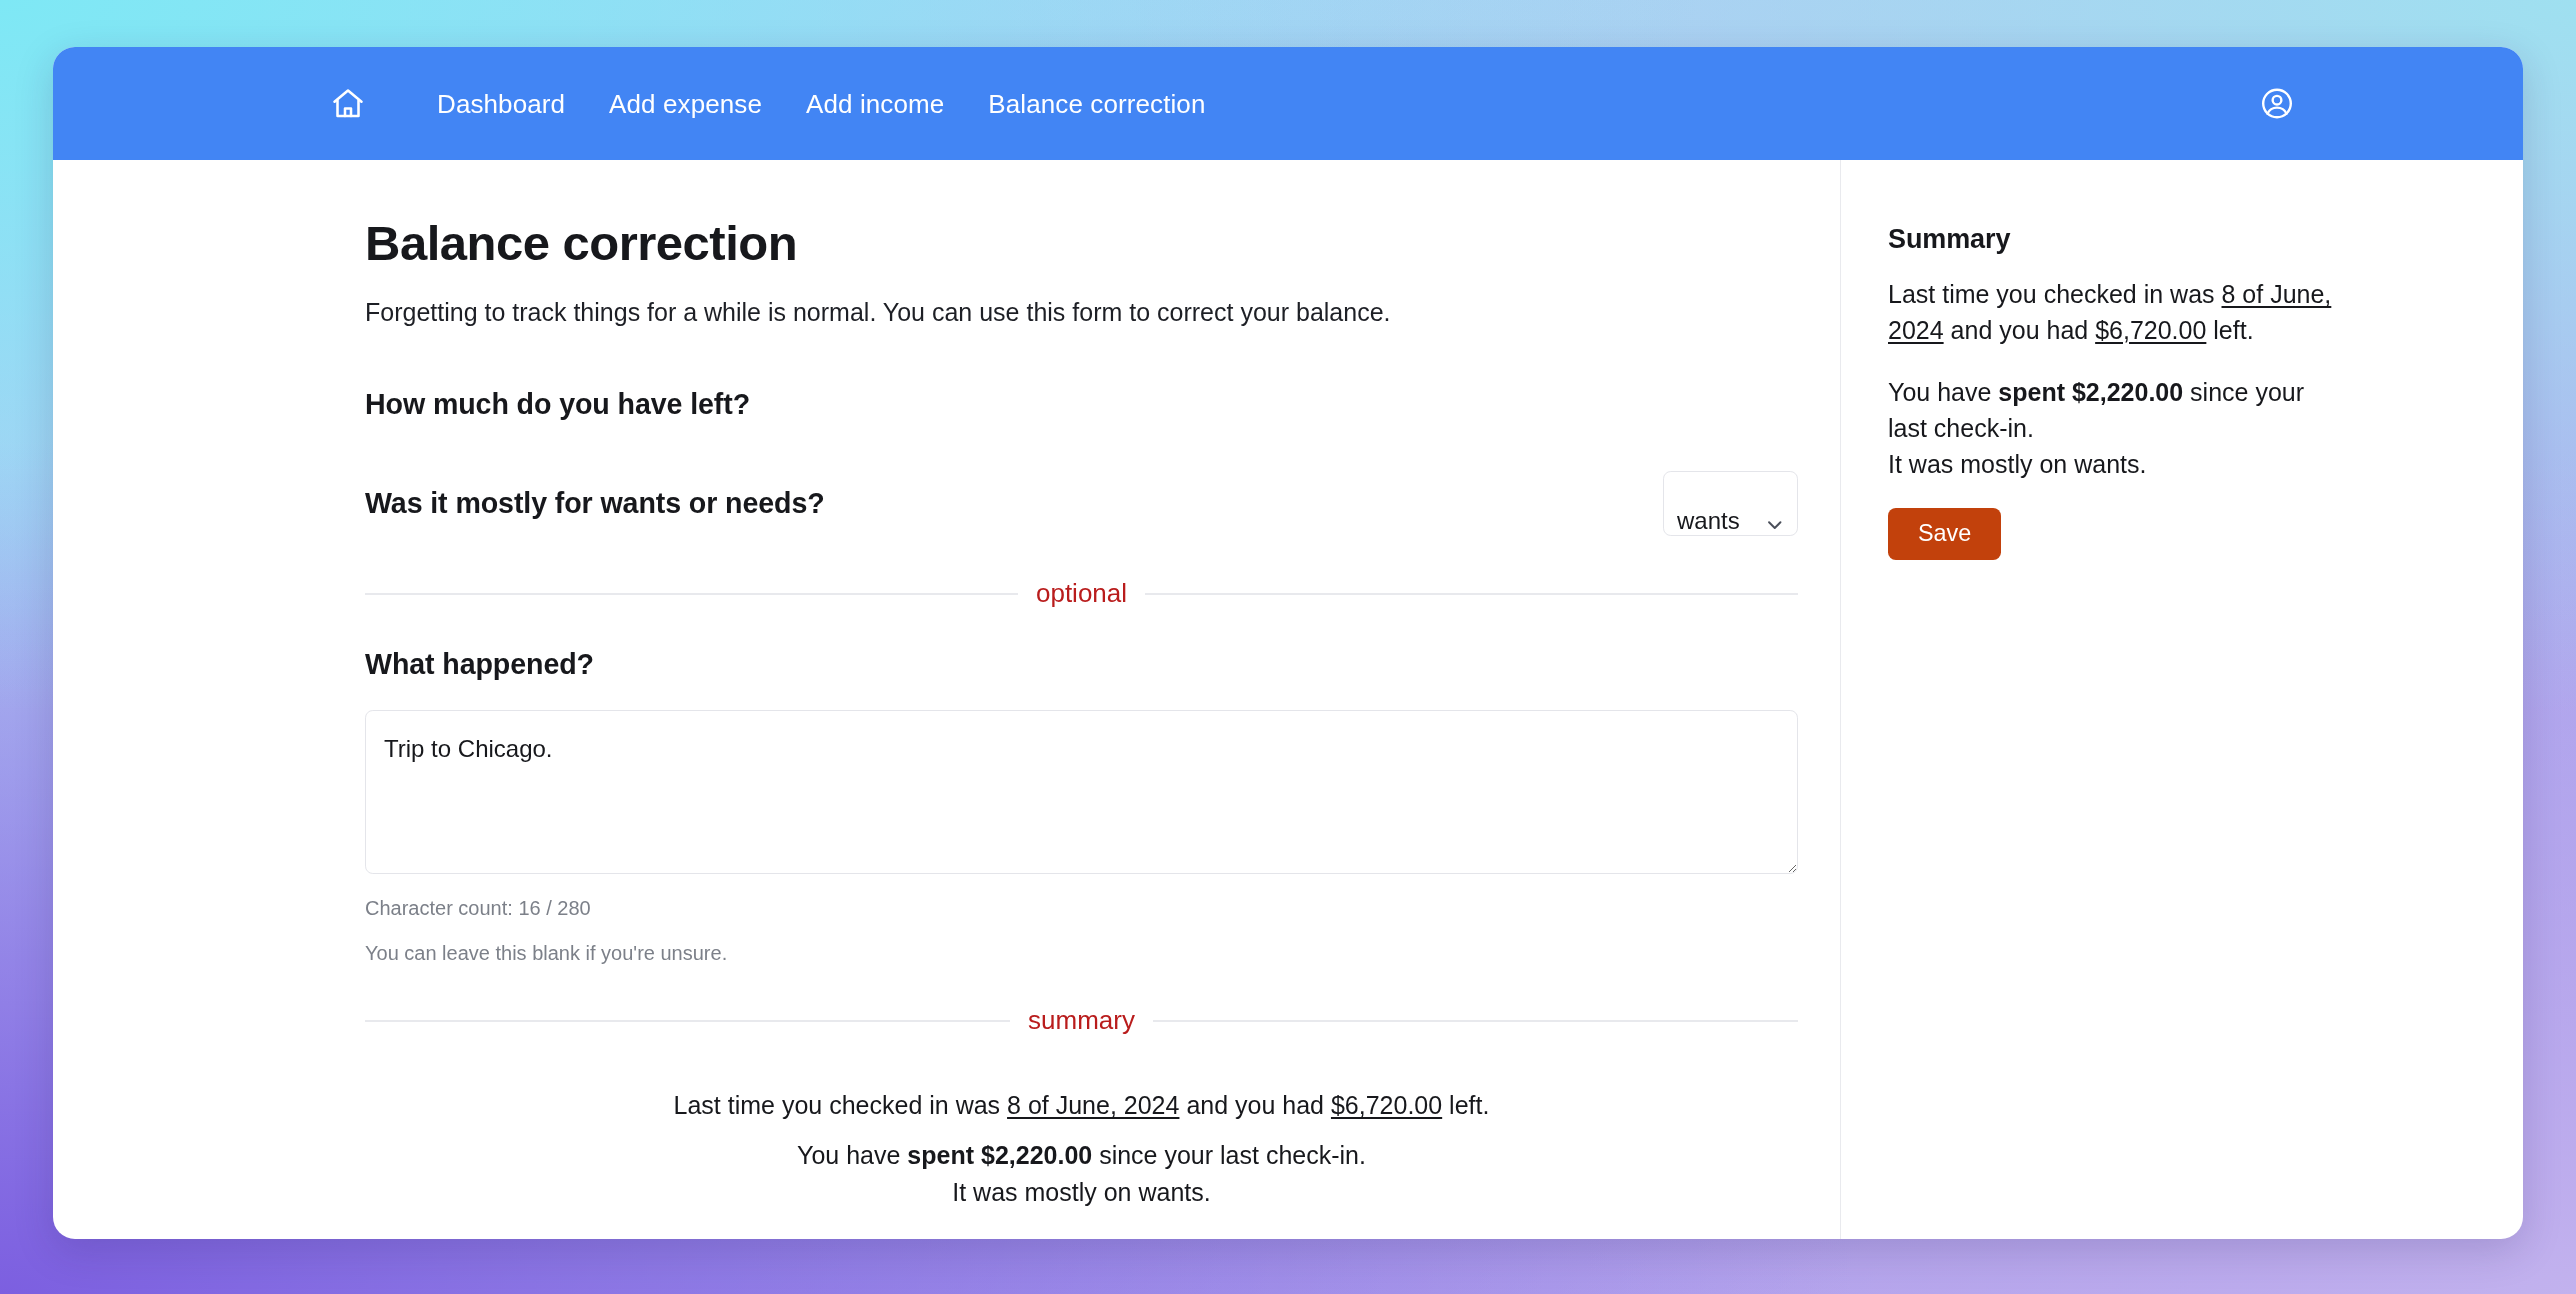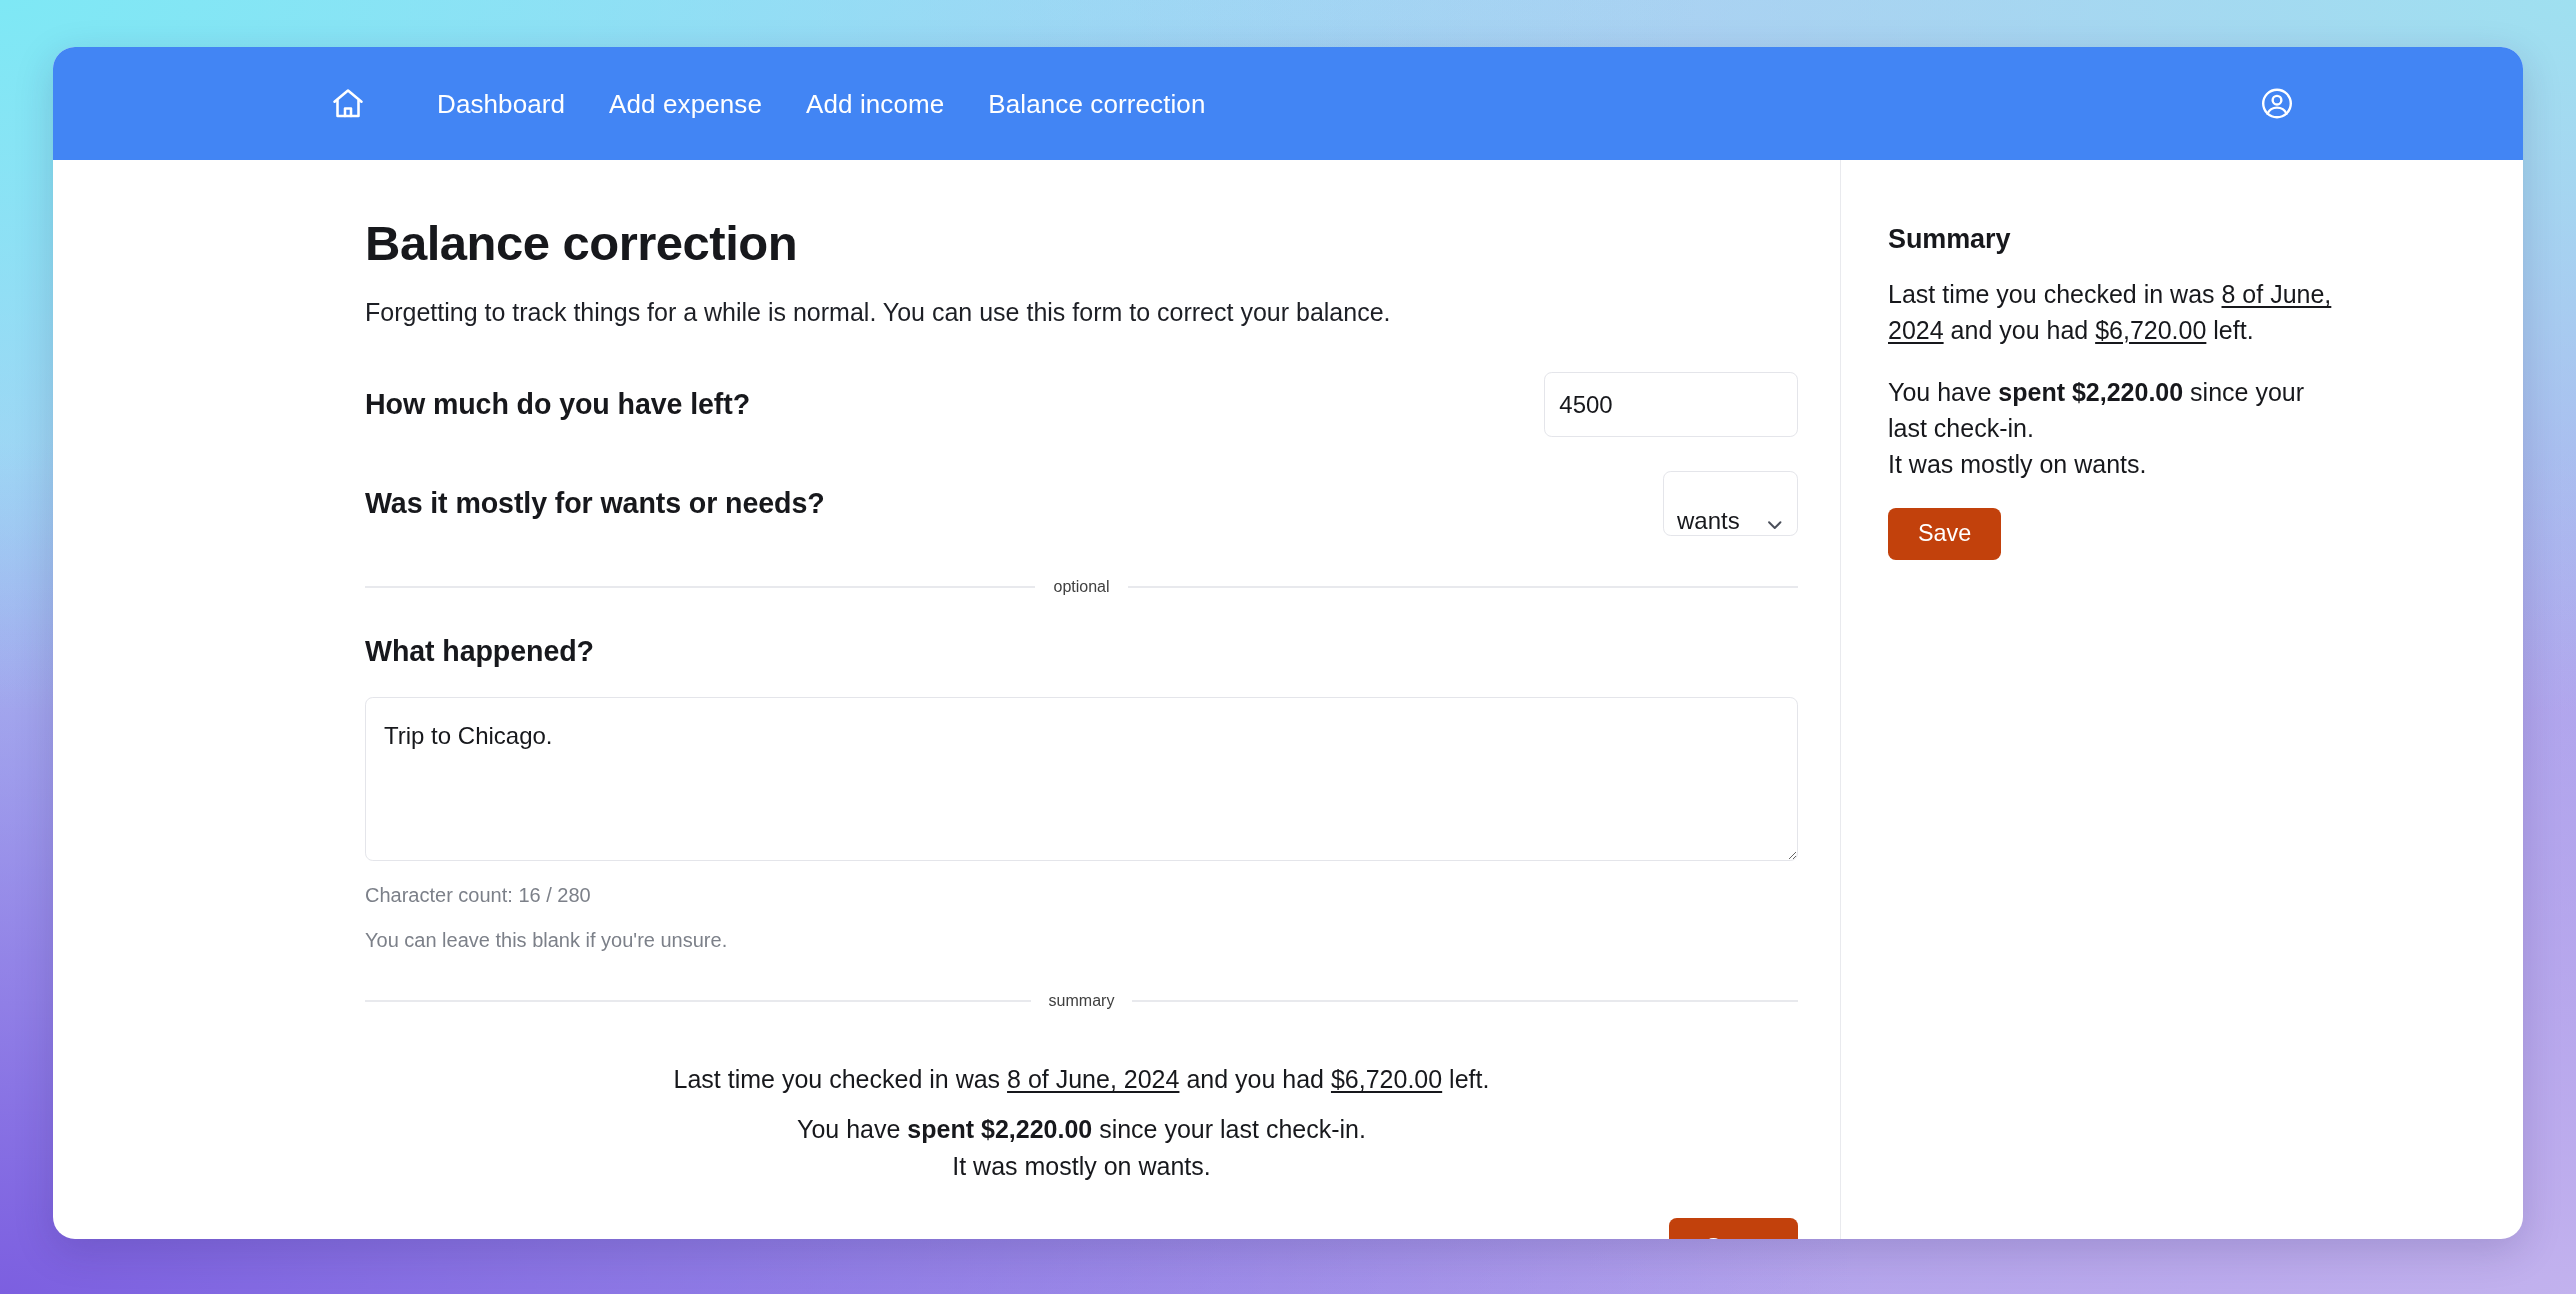--- a/index.html
+++ b/index.html
@@ -172,22 +172,22 @@
     align-items: center;
     gap: 18px;
     margin-top: 40px;
   }
   .section-divider .rule {
     flex: 1;
     height: 1.9px;
     background: #e8e9ed;
   }
   .section-divider .legend {
-    font-size: 16px;
-    color: #404040;
+    font-size: 26px;
+    color: #b91c1c;
     white-space: nowrap;
   }
 
   .sub-heading {
     font-size: 28.6px;
     font-weight: bold;
     color: #17181c;
     margin-top: 39px;
     letter-spacing: -0.1px;
   }
@@ -302,21 +302,20 @@
   <div class="content">
 
     <div class="main-col">
       <div class="main-inner">
 
         <h1 class="page-title">Balance correction</h1>
         <p class="page-subtitle">Forgetting to track things for a while is normal. You can use this form to correct your balance.</p>
 
         <div class="form-row">
           <div class="form-label">How much do you have left?</div>
-          <input class="text-input" type="text" value="4500" style="">
         </div>
 
         <div class="form-row">
           <div class="form-label">Was it mostly for wants or needs?</div>
           <div class="select-wrap">
             <div class="select-box">
               <span class="select-value">wants</span>
               <svg class="chev" viewBox="0 0 24 24" fill="none" stroke="#4a4f5a" stroke-width="2.4" stroke-linecap="round" stroke-linejoin="round">
                 <path d="M5 9l7 7 7-7"></path>
               </svg>

